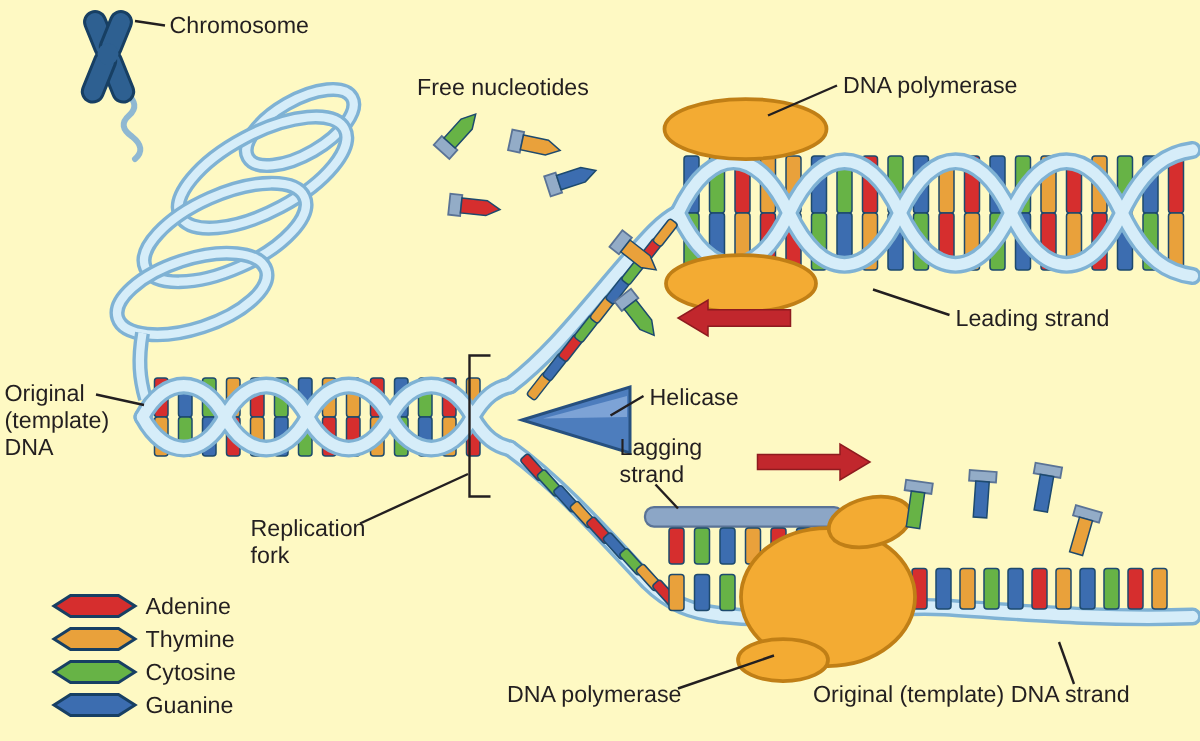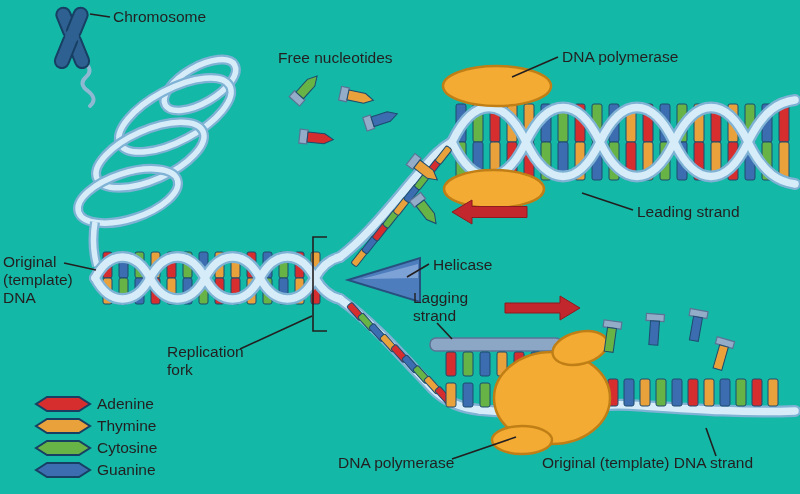--- a/index.html
+++ b/index.html
@@ -1,16 +1,16 @@
 <!DOCTYPE html>
 <html><head>
 <meta charset="utf-8">
 <style>
   html,body{margin:0;padding:0;background:#ffffff;}
-  .canvas{width:800px;height:494px;background:#14b8a6;position:relative;overflow:hidden;
+  .canvas{width:800px;height:494px;background:#fef9c3;position:relative;overflow:hidden;
           font-family:"Liberation Sans", sans-serif;}
   svg{display:block;}
   text{font-family:"Liberation Sans", sans-serif;font-size:15.5px;fill:#231f20;}
   .ribbon-edge{fill:none;stroke:#7fb2d4;stroke-width:12;stroke-linecap:round;}
   .ribbon-fill{fill:none;stroke:#d6edf9;stroke-width:7.5;stroke-linecap:round;}
   .coil-edge{fill:none;stroke:#7fb2d4;stroke-width:10;}
   .coil-fill{fill:none;stroke:#d6edf9;stroke-width:5.5;}
   .leader{stroke:#231f20;stroke-width:1.6;fill:none;}
   .polymerase{fill:#f3ab33;stroke:#c07f16;stroke-width:2.5;}
   .helicase{fill:#4d7dbd;stroke:#27507f;stroke-width:2;}

